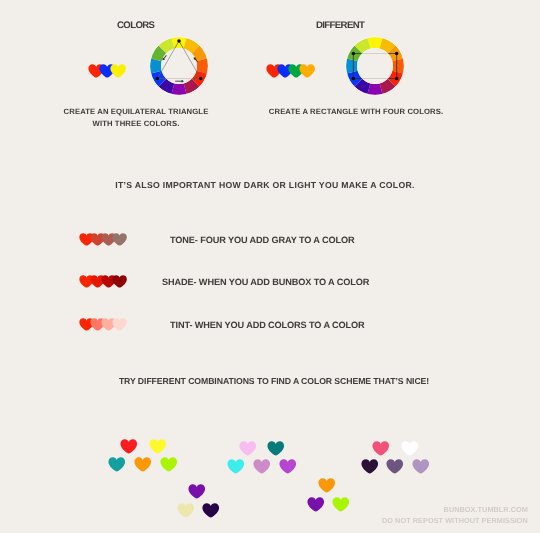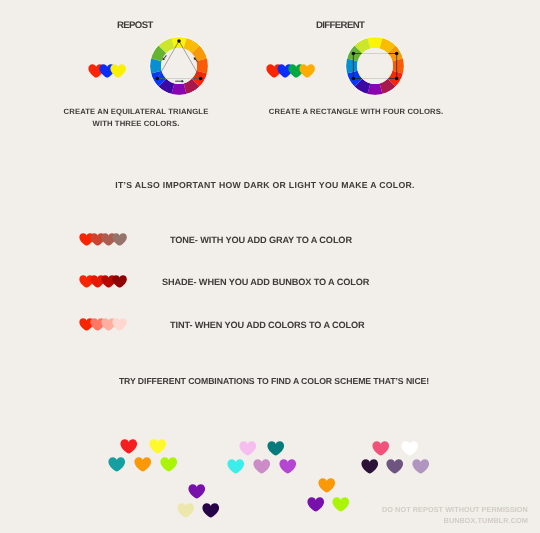--- a/index.html
+++ b/index.html
@@ -10,21 +10,21 @@
 .heading{font-size:8.7px;font-weight:bold;color:#3E3B39;letter-spacing:0.28px;}
 .heading.h-bottom{letter-spacing:-0.085px;}
 .var-label{font-size:9.2px;font-weight:bold;color:#3E3B39;letter-spacing:-0.13px;}
 #wm{position:absolute;right:12.5px;bottom:7px;text-align:right;color:#D3CCC5;font-weight:bold;font-size:7.3px;line-height:10.6px;letter-spacing:0.05px;}
 svg{display:block;overflow:visible;}
 </style>
 </head>
 <body>
 
 <div id="stage">
-    <div class="scheme-title" style="position: absolute; left: 117px; top: 20px;">REPOST</div>
+    <div class="scheme-title" style="position: absolute; left: 117px; top: 20px;">COLORS</div>
     <div style="position: absolute; left: 88.4px; top: 64.4px; display: flex;">
       <div style="margin-left: 0px;">
         <svg width="16.3" height="13.632727272727273" viewBox="0 0 110 92">
           <path d="M55,91 C48,91 40,85.5 29.5,75.5 C11.5,59.5 2.5,45.5 2.5,30 C2.5,13.5 14.5,2 30.5,2 C42,2 50.5,8 55,18.5 C59.5,8 68,2 79.5,2 C95.5,2 107.5,13.5 107.5,30 C107.5,45.5 98.5,59.5 80.5,75.5 C70,85.5 62,91 55,91 Z" fill="#FB2502"></path>
         </svg>
       </div>
       <div style="margin-left: -5.6px;">
         <svg width="16.3" height="13.632727272727273" viewBox="0 0 110 92">
           <path d="M55,91 C48,91 40,85.5 29.5,75.5 C11.5,59.5 2.5,45.5 2.5,30 C2.5,13.5 14.5,2 30.5,2 C42,2 50.5,8 55,18.5 C59.5,8 68,2 79.5,2 C95.5,2 107.5,13.5 107.5,30 C107.5,45.5 98.5,59.5 80.5,75.5 C70,85.5 62,91 55,91 Z" fill="#0A2DFA"></path>
         </svg>
@@ -151,21 +151,21 @@
         <svg width="15.2" height="12.712727272727271" viewBox="0 0 110 92">
           <path d="M55,91 C48,91 40,85.5 29.5,75.5 C11.5,59.5 2.5,45.5 2.5,30 C2.5,13.5 14.5,2 30.5,2 C42,2 50.5,8 55,18.5 C59.5,8 68,2 79.5,2 C95.5,2 107.5,13.5 107.5,30 C107.5,45.5 98.5,59.5 80.5,75.5 C70,85.5 62,91 55,91 Z" fill="#AD5D50"></path>
         </svg>
       </div>
       <div style="margin-left: -4.1px;">
         <svg width="15.2" height="12.712727272727271" viewBox="0 0 110 92">
           <path d="M55,91 C48,91 40,85.5 29.5,75.5 C11.5,59.5 2.5,45.5 2.5,30 C2.5,13.5 14.5,2 30.5,2 C42,2 50.5,8 55,18.5 C59.5,8 68,2 79.5,2 C95.5,2 107.5,13.5 107.5,30 C107.5,45.5 98.5,59.5 80.5,75.5 C70,85.5 62,91 55,91 Z" fill="#95746C"></path>
         </svg>
       </div>
     </div>
-    <div class="var-label" style="position: absolute; left: 170px; top: 234.5px;">TONE- WITH YOU ADD GRAY TO A COLOR</div>
+    <div class="var-label" style="position: absolute; left: 170px; top: 234.5px;">TONE- FOUR YOU ADD GRAY TO A COLOR</div>
     <div style="position: absolute; left: 78.6px; top: 275px; display: flex;">
       <div style="margin-left: 0px;">
         <svg width="15.2" height="12.712727272727271" viewBox="0 0 110 92">
           <path d="M55,91 C48,91 40,85.5 29.5,75.5 C11.5,59.5 2.5,45.5 2.5,30 C2.5,13.5 14.5,2 30.5,2 C42,2 50.5,8 55,18.5 C59.5,8 68,2 79.5,2 C95.5,2 107.5,13.5 107.5,30 C107.5,45.5 98.5,59.5 80.5,75.5 C70,85.5 62,91 55,91 Z" fill="#FA2400"></path>
         </svg>
       </div>
       <div style="margin-left: -4.1px;">
         <svg width="15.2" height="12.712727272727271" viewBox="0 0 110 92">
           <path d="M55,91 C48,91 40,85.5 29.5,75.5 C11.5,59.5 2.5,45.5 2.5,30 C2.5,13.5 14.5,2 30.5,2 C42,2 50.5,8 55,18.5 C59.5,8 68,2 79.5,2 C95.5,2 107.5,13.5 107.5,30 C107.5,45.5 98.5,59.5 80.5,75.5 C70,85.5 62,91 55,91 Z" fill="#E61800"></path>
         </svg>
@@ -265,15 +265,15 @@
     </svg>
     <svg width="17.5" height="14.636363636363635" viewBox="0 0 110 92" style="position: absolute; left: 306.7px; top: 496.7px;">
       <path d="M55,91 C48,91 40,85.5 29.5,75.5 C11.5,59.5 2.5,45.5 2.5,30 C2.5,13.5 14.5,2 30.5,2 C42,2 50.5,8 55,18.5 C59.5,8 68,2 79.5,2 C95.5,2 107.5,13.5 107.5,30 C107.5,45.5 98.5,59.5 80.5,75.5 C70,85.5 62,91 55,91 Z" fill="#7810AC"></path>
     </svg>
     <svg width="17.5" height="14.636363636363635" viewBox="0 0 110 92" style="position: absolute; left: 331.7px; top: 496.7px;">
       <path d="M55,91 C48,91 40,85.5 29.5,75.5 C11.5,59.5 2.5,45.5 2.5,30 C2.5,13.5 14.5,2 30.5,2 C42,2 50.5,8 55,18.5 C59.5,8 68,2 79.5,2 C95.5,2 107.5,13.5 107.5,30 C107.5,45.5 98.5,59.5 80.5,75.5 C70,85.5 62,91 55,91 Z" fill="#A9F505"></path>
     </svg>
   </div>
 
 <div id="wm">
+  <div>BUNBOX.TUMBLR.COM</div>
   <div>DO NOT REPOST WITHOUT PERMISSION</div>
-  <div>BUNBOX.TUMBLR.COM</div>
 </div>
 
 </body></html>

